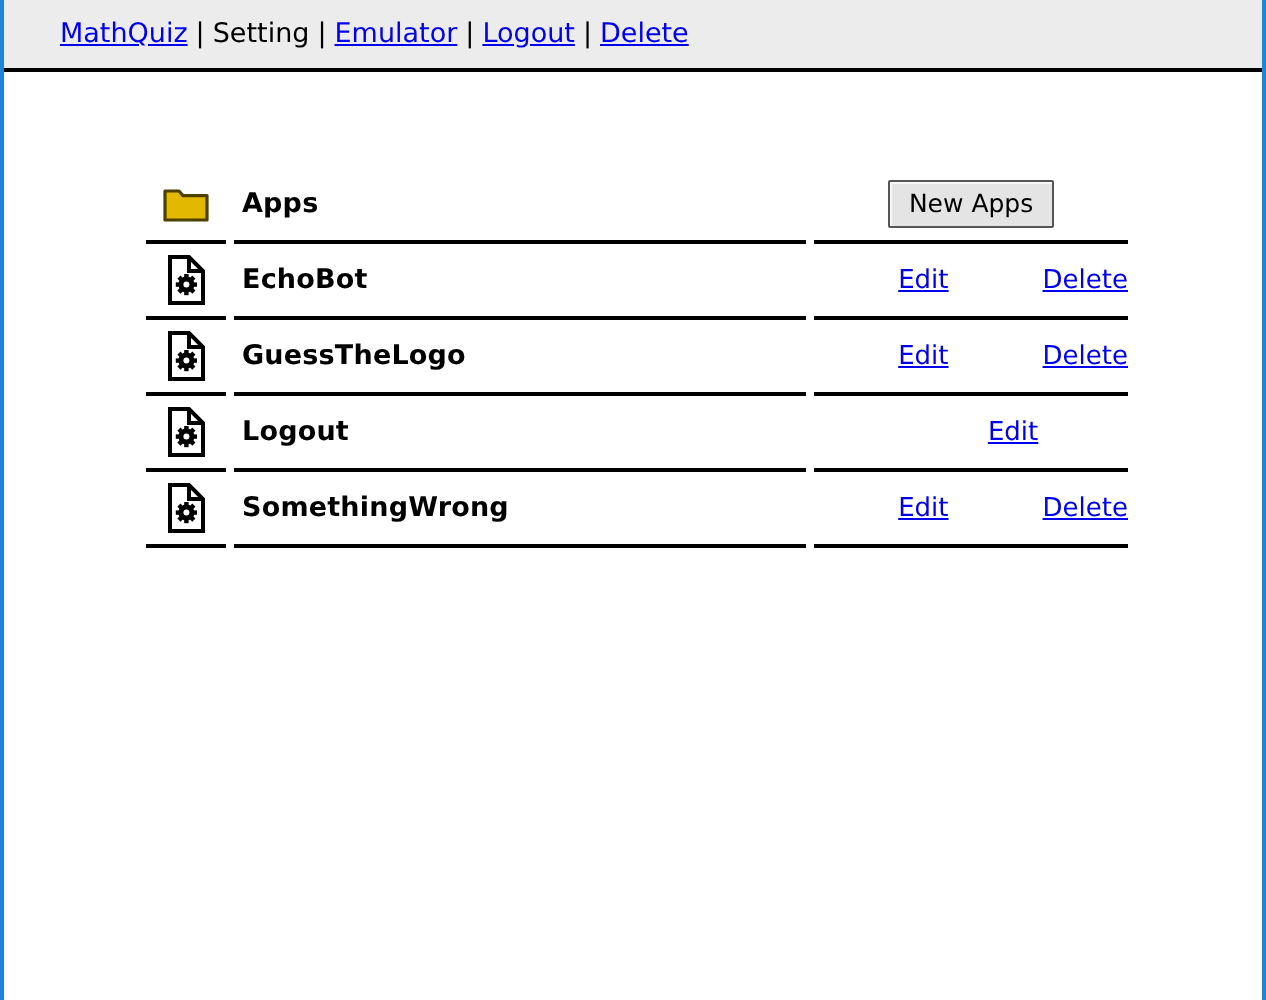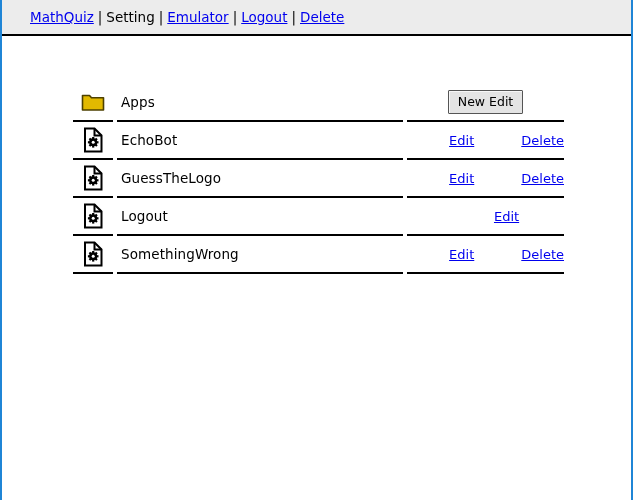--- a/index.html
+++ b/index.html
@@ -69,21 +69,21 @@
     height: 36px;
     vertical-align: middle;
   }
   .col-icon {
     width: 40px;
     text-align: center;
   }
   .col-name {
     padding-left: 4px !important;
     font-size: 13.5px;
-    font-weight: normal;
+    font-weight: bold;
     color: #000000;
     letter-spacing: 0.1px;
   }
   .col-actions {
     width: 104px;
     text-align: center;
     white-space: nowrap;
     font-size: 13px;
   }
   .col-actions a {
@@ -132,21 +132,21 @@
       <tr>
         <td class="col-icon">
           <span class="icon-wrap">
             <svg width="24" height="20" viewBox="0 0 24 20" xmlns="http://www.w3.org/2000/svg">
               <path d="M1.5 3.5 h7 l2 2.3 h12 v12.2 h-21 z" fill="#e2b900" stroke="#4d4000" stroke-width="1.6" stroke-linejoin="round"></path>
             </svg>
           </span>
         </td>
         <td class="col-name">Apps</td>
         <td class="col-actions">
-          <span class="btn-new">New Edit</span>
+          <span class="btn-new">New Apps</span>
         </td>
       </tr>
 
       <tr>
         <td class="col-icon">
           <span class="icon-wrap">
             <svg width="21" height="26" viewBox="0 0 21 26" xmlns="http://www.w3.org/2000/svg">
               <path d="M2 1.5 h9.5 l7 7 v16 h-16.5 z" fill="#ffffff" stroke="#000000" stroke-width="2" stroke-linejoin="miter"></path>
               <path d="M11.5 1.5 v7 h7" fill="none" stroke="#000000" stroke-width="2"></path>
               <g transform="translate(10.2,15.3)">

